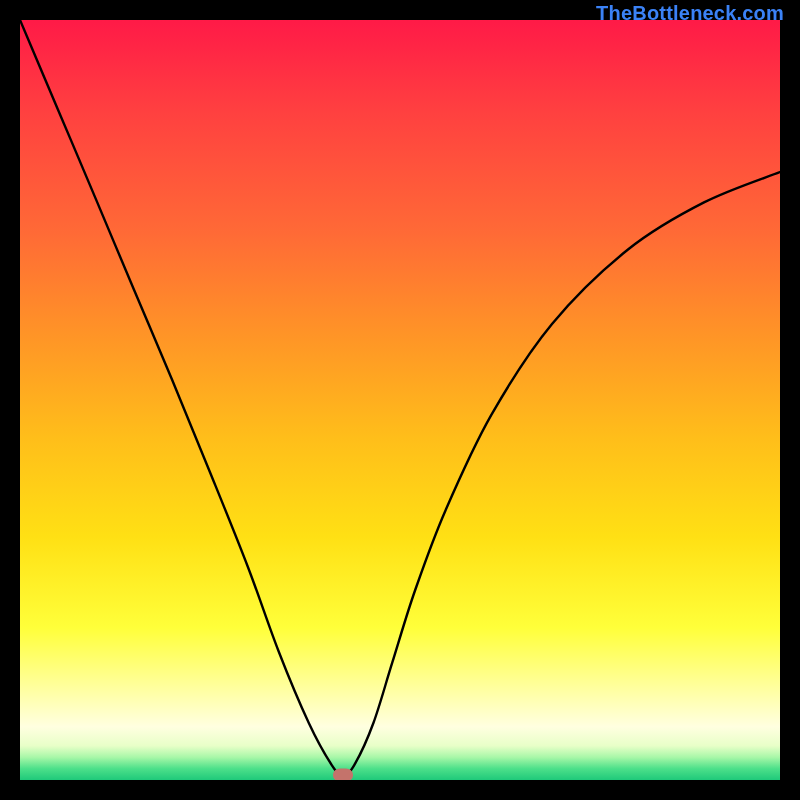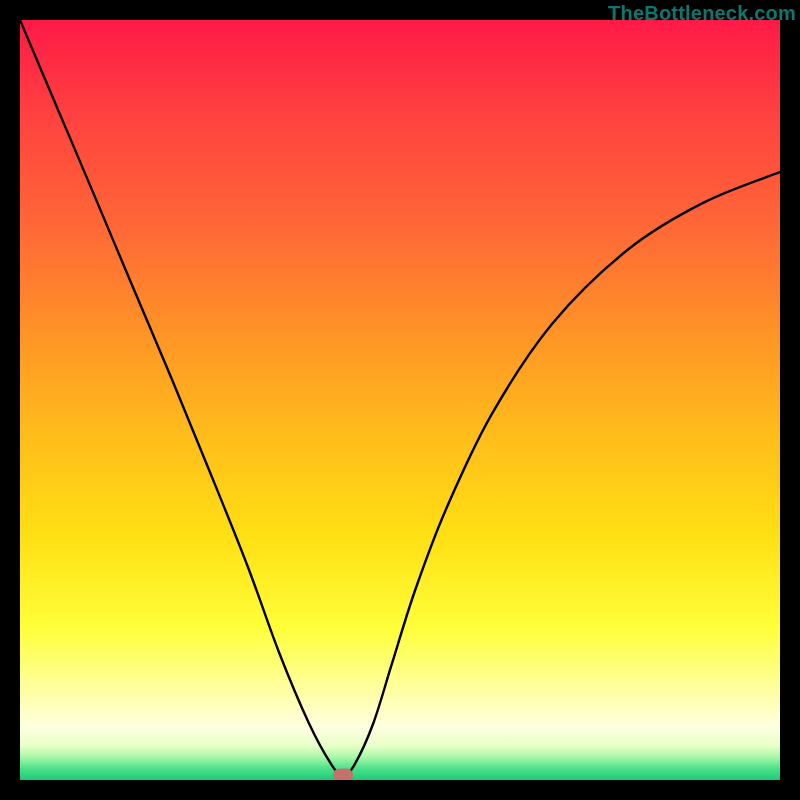--- a/index.html
+++ b/index.html
@@ -12,22 +12,22 @@
   }
   .frame {
     position: relative;
     width: 800px;
     height: 800px;
     background: #000;
   }
   .watermark {
     position: absolute;
     top: 2px;
-    right: 4px;
-    color: #0f766e;
+    right: 16px;
+    color: #3b82f6;
     font-size: 20px;
     font-weight: 600;
     letter-spacing: 0.2px;
     z-index: 10;
   }
   .plot {
     position: absolute;
     left: 20px;
     top: 20px;
     width: 760px;

